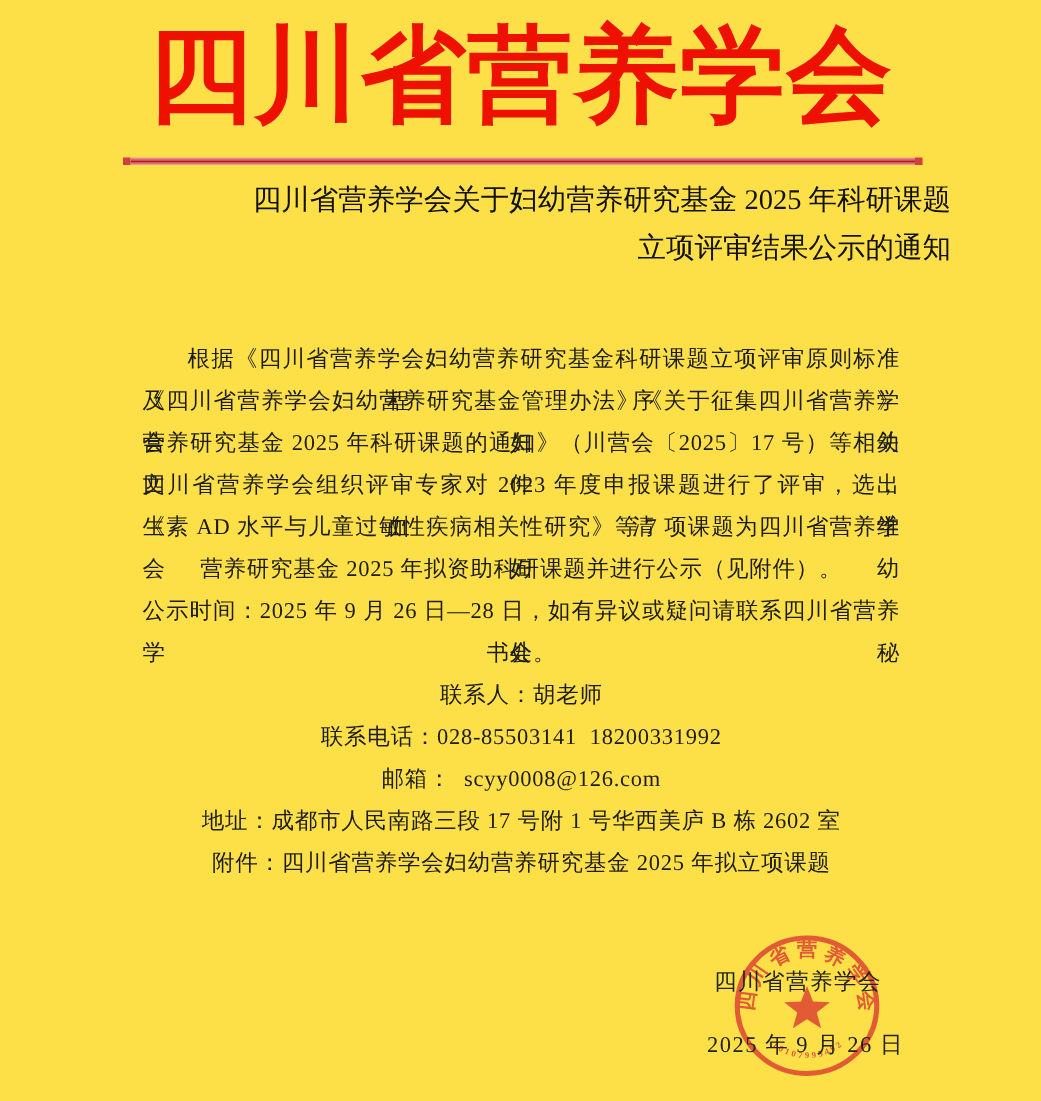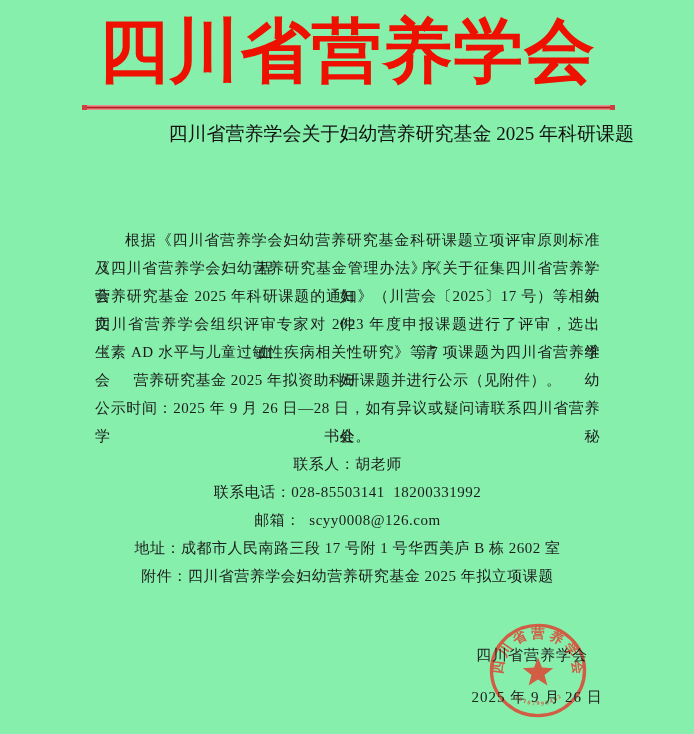--- a/index.html
+++ b/index.html
@@ -1,21 +1,21 @@
 <!DOCTYPE html>
 <html><head>
 <meta charset="utf-8">
 <style>
   * { margin: 0; padding: 0; box-sizing: border-box; }
   html, body { background: #ffffff; }
   .page {
     position: relative;
     width: 694px;
     height: 734px;
-    background: #86efac;
+    background: #fde047;
     overflow: hidden;
     font-family: "Liberation Serif", "DejaVu Serif", serif;
     color: #1c1c1c;
   }
   
   .banner {
     position: absolute;
     top: 4px;
     left: 0;
     width: 100%;
@@ -112,20 +112,21 @@
 <body>
 
 <div class="page">
 
   <div class="banner">四川省营养学会</div>
 
   <div class="divider"></div>
 
   <div class="doc-title">
     <div>四川省营养学会关于妇幼营养研究基金 2025 年科研课题</div>
+    <div>立项评审结果公示的通知</div>
   </div>
 
   <div class="body-text">
     <div class="body-line indent fill">根据《四川省营养学会妇幼营养研究基金科研课题立项评审原则标准及程序》</div>
     <div class="body-line fill">《四川省营养学会妇幼营养研究基金管理办法》《关于征集四川省营养学会妇幼</div>
     <div class="body-line fill">营养研究基金 2025 年科研课题的通知》（川营会〔2025〕17 号）等相关文件，</div>
     <div class="body-line fill">四川省营养学会组织评审专家对 2023 年度申报课题进行了评审，选出《血清维</div>
     <div class="body-line fill">生素 AD 水平与儿童过敏性疾病相关性研究》等 7 项课题为四川省营养学会妇幼</div>
     <div class="body-line">营养研究基金 2025 年拟资助科研课题并进行公示（见附件）。</div>
     <div class="body-line fill">公示时间：2025 年 9 月 26 日—28 日，如有异议或疑问请联系四川省营养学会秘</div>

